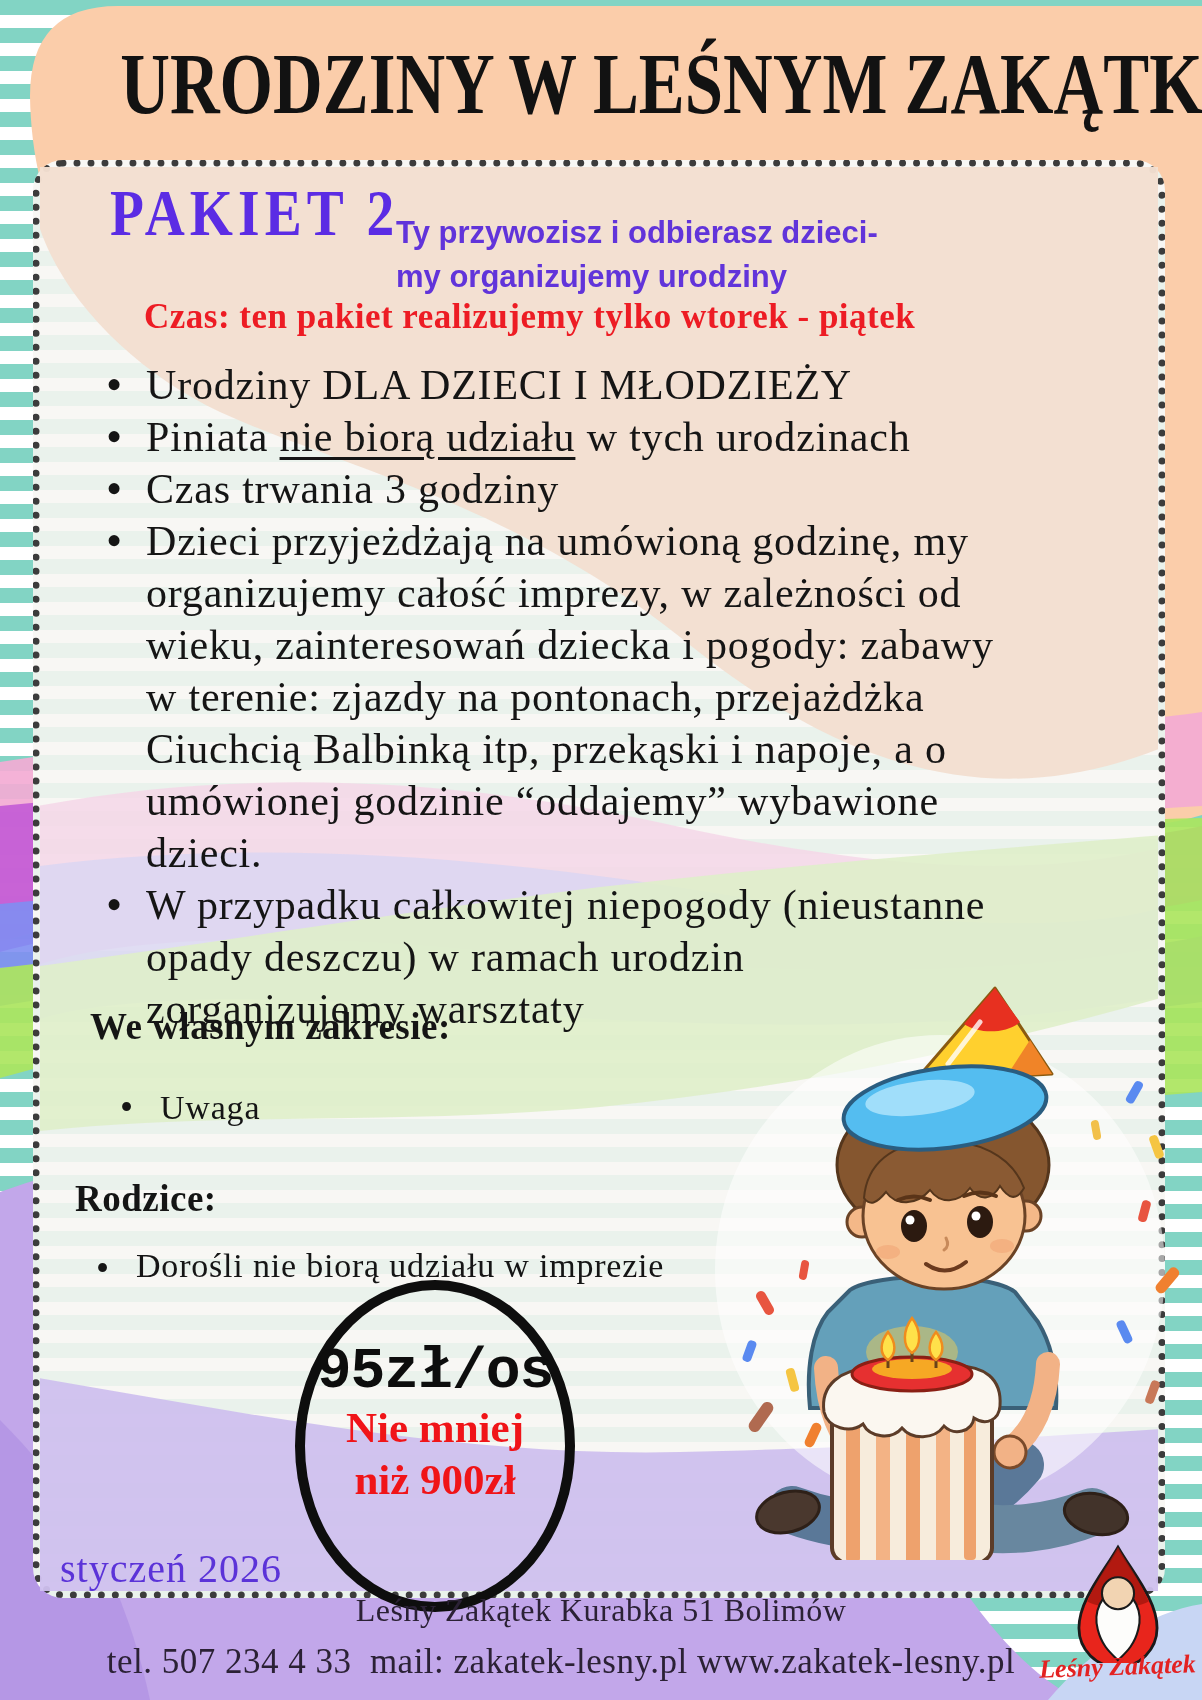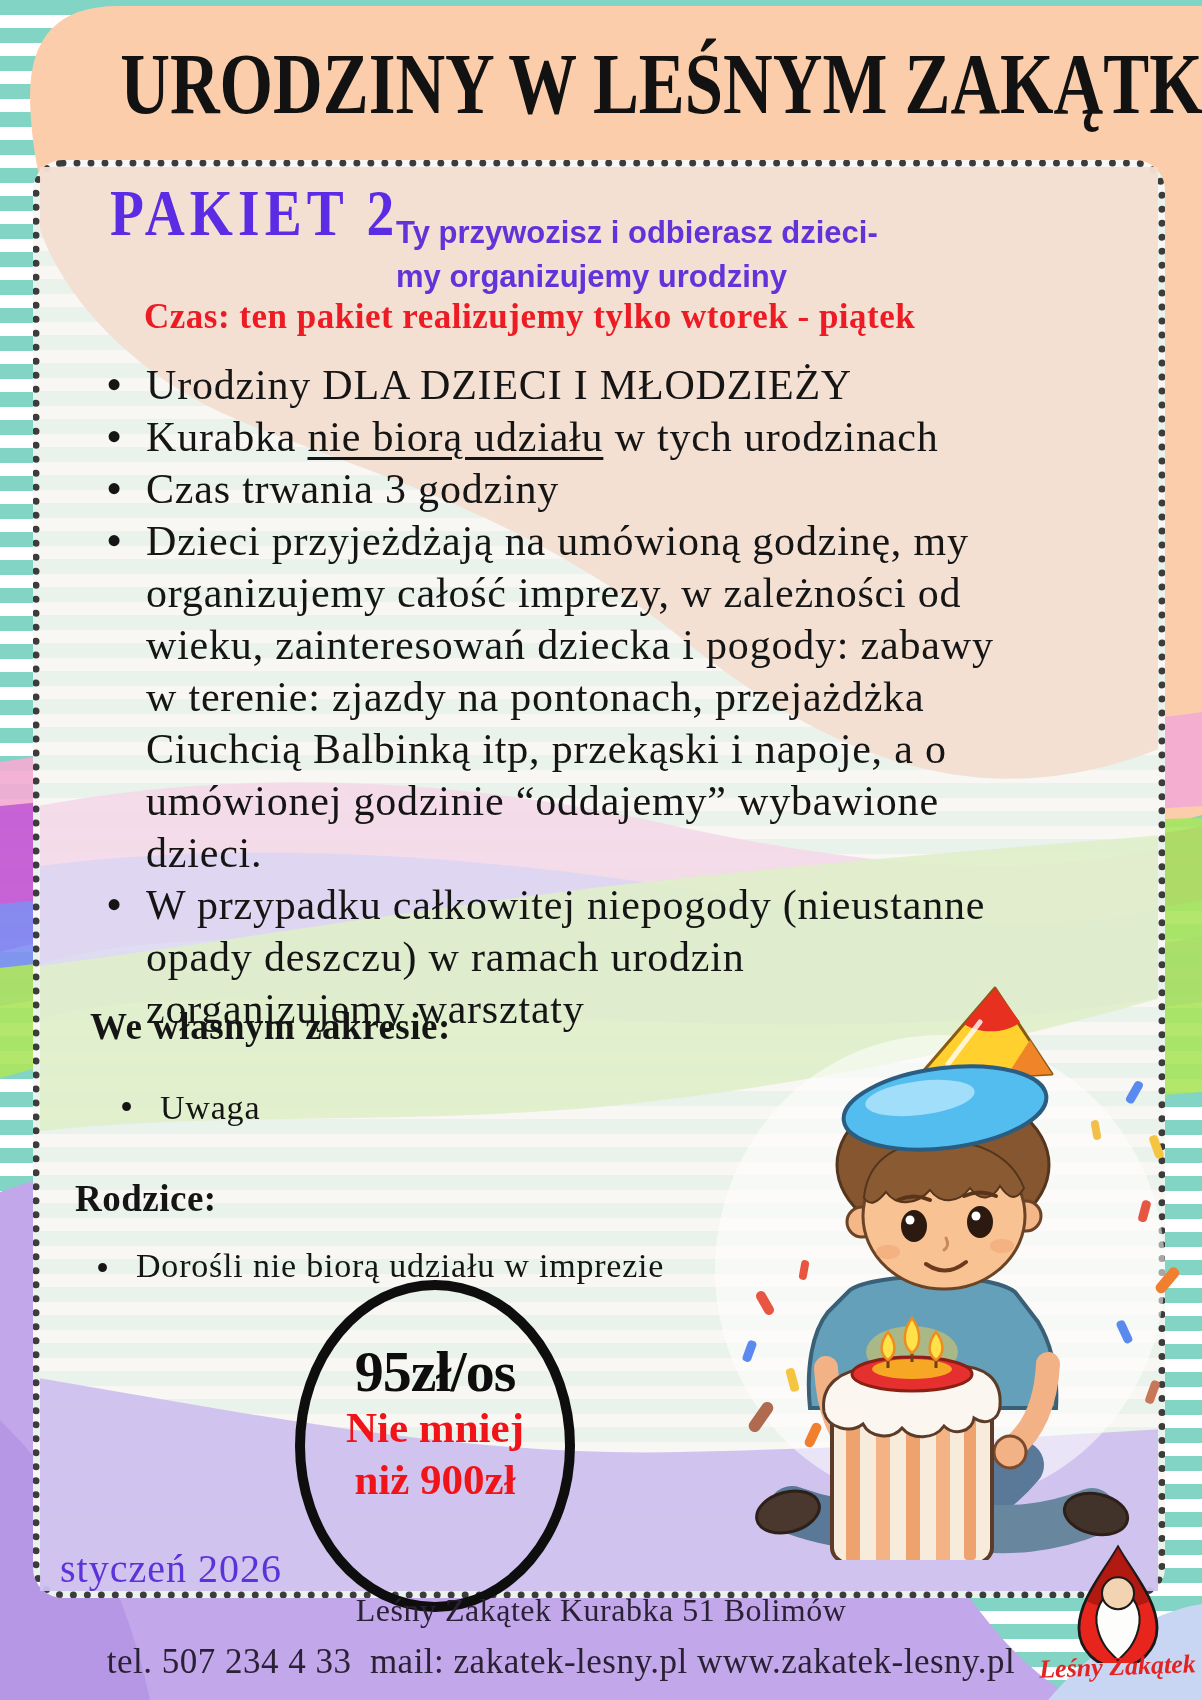--- a/index.html
+++ b/index.html
@@ -28,21 +28,21 @@
   .features{left:66px;top:192px;width:900px;font-size:42px;line-height:52px;letter-spacing:.8px;}
   .u{text-decoration:underline;text-decoration-thickness:3px;text-underline-offset:6px;}
   .section-head{font-size:37px;font-weight:700;color:#151515;letter-spacing:.5px;}
   .own{left:50px;top:838px;}
   .own-list{left:80px;top:908px;font-size:34px;line-height:66px;letter-spacing:.8px;}
   .parents{left:35px;top:1010px;}
   .parents-list{left:56px;top:1080px;font-size:34px;letter-spacing:.8px;}
   .badge{left:255px;top:1113px;width:260px;height:260px;border:10px solid #0e0e0e;
         border-radius:50%;display:flex;flex-direction:column;align-items:center;
         justify-content:flex-start;padding-top:52px;text-align:center;background:transparent;}
-  .price{font-family:Liberation Serif, serif;font-size:58px;
+  .price{font-family:Liberation Mono, monospace;font-size:58px;
         font-weight:700;color:#0d0d0d;letter-spacing:-1px;line-height:60px;}
   .min{font-size:43px;font-weight:700;color:#f01418;line-height:52px;}
   .date{left:20px;top:1378px;font-size:40px;color:#5b33d8;letter-spacing:1px;}
   .footer-address{position:absolute;z-index:3;left:0;top:1592px;width:1202px;text-align:center;
         font-size:32px;color:#2b2135;letter-spacing:.5px;}
   .footer-contact{position:absolute;z-index:3;left:-40px;top:1642px;width:1202px;text-align:center;
         font-size:35px;color:#2b2135;letter-spacing:.5px;white-space:pre;}
   svg.boy{position:absolute;z-index:4;left:700px;top:960px;}
   svg.logo{position:absolute;z-index:5;left:1068px;top:1543px;}
   .logo-text{position:absolute;z-index:5;left:1030px;top:1652px;width:175px;text-align:center;
@@ -79,21 +79,21 @@
 
     <div class="pakiet">PAKIET 2</div>
     <div class="subtitle">
       <div>Ty przywozisz i odbierasz dzieci-</div>
       <div>my organizujemy urodziny</div>
     </div>
     <div class="warning">Czas: ten pakiet realizujemy tylko wtorek - piątek</div>
 
     <ul class="features">
       <li>Urodziny DLA DZIECI I MŁODZIEŻY</li>
-      <li><span>Kurabka </span><span class="u">nie biorą udziału</span><span> w tych urodzinach</span></li>
+      <li><span>Piniata </span><span class="u">nie biorą udziału</span><span> w tych urodzinach</span></li>
       <li>Czas trwania 3 godziny</li>
       <li>Dzieci przyjeżdżają na umówioną godzinę, my organizujemy całość imprezy, w zależności od wieku, zainteresowań dziecka i pogody:  zabawy w terenie: zjazdy na pontonach, przejażdżka Ciuchcią Balbinką itp, przekąski  i napoje, a o umówionej godzinie “oddajemy” wybawione dzieci.</li>
       <li>W przypadku całkowitej niepogody (nieustanne opady deszczu) w ramach urodzin zorganizujemy warsztaty</li>
     </ul>
 
     <div class="section-head own">We własnym zakresie:</div>
     <ul class="sublist own-list">
       <li>Uwaga</li>
     </ul>
 

